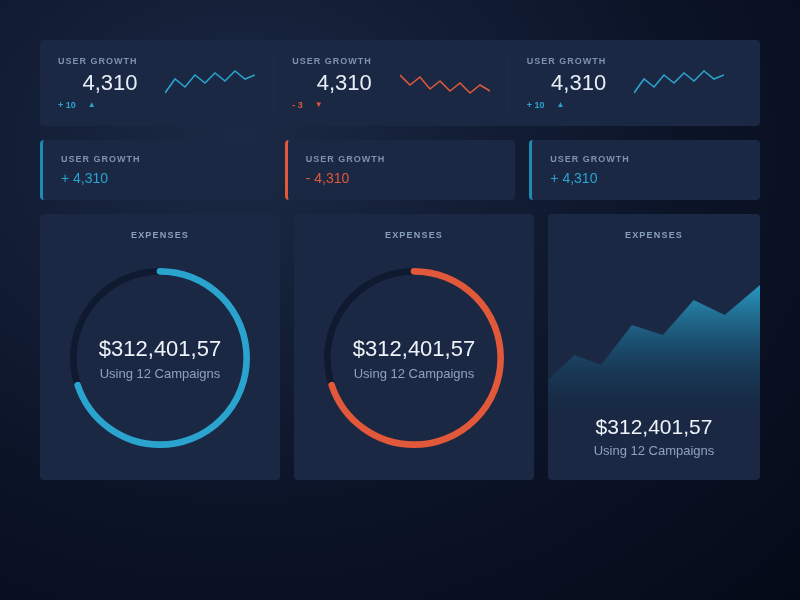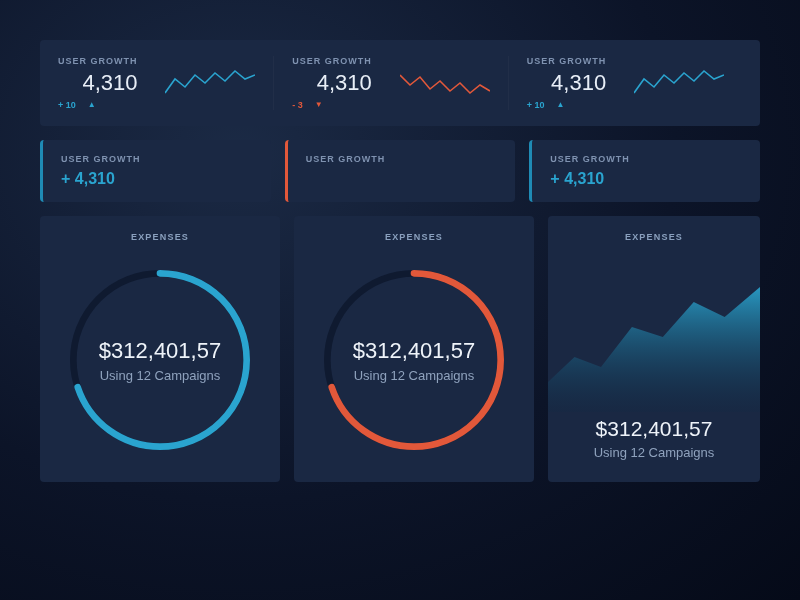--- a/index.html
+++ b/index.html
@@ -35,21 +35,21 @@
   .mid-card {
     flex: 1;
     background: #1a2843;
     border-radius: 4px;
     padding: 14px 18px;
     border-left: 3px solid transparent;
   }
   .mid-card.accent-blue { border-left-color: #1f8bb5; }
   .mid-card.accent-red  { border-left-color: #e2583a; }
   .mid-card .label { font-size: 9px; letter-spacing: 1px; color: #7f92b0; font-weight: 600; margin-bottom: 6px; }
-  .mid-card .value { font-size: 16px; font-weight: 700; }
+  .mid-card .value { font-size: 14px; font-weight: 400; }
   .mid-card.accent-blue .value { color: #2aa4cf; }
   .mid-card.accent-red  .value { color: #e2583a; }
 
   
   .exp-card {
     flex: 1;
     background: #1a2843;
     border-radius: 4px;
     padding: 16px 14px 22px;
     display: flex; flex-direction: column; align-items: center;
@@ -118,20 +118,21 @@
     </div>
   </div>
 
   <div class="row">
     <div class="mid-card accent-blue">
       <div class="label">USER GROWTH</div>
       <div class="value">+ 4,310</div>
     </div>
     <div class="mid-card accent-red">
       <div class="label">USER GROWTH</div>
+      <div class="value">- 4,310</div>
     </div>
     <div class="mid-card accent-blue">
       <div class="label">USER GROWTH</div>
       <div class="value">+ 4,310</div>
     </div>
   </div>
 
   <div class="row">
     <div class="exp-card">
       <div class="title">EXPENSES</div>

